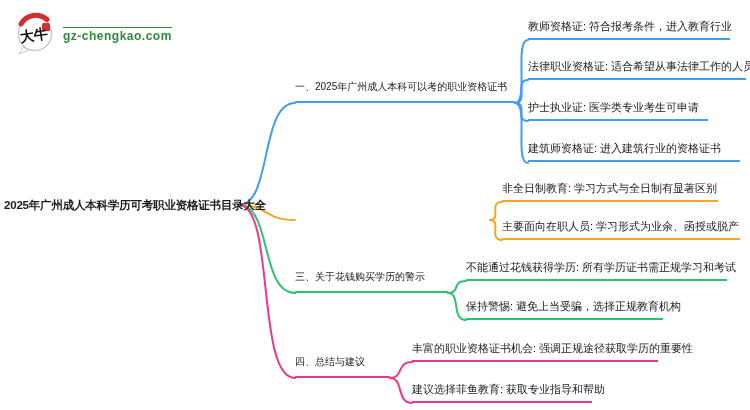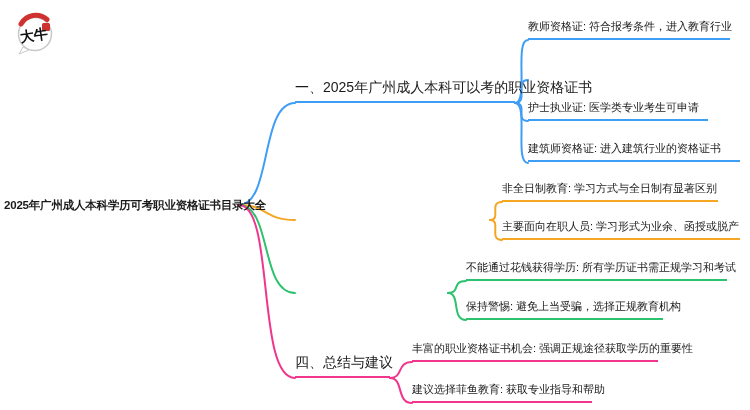--- a/index.html
+++ b/index.html
@@ -15,21 +15,21 @@
   .site-name{font-size:15px;font-weight:bold;color:#2e8b3c;letter-spacing:1px;line-height:19px;white-space:nowrap;}
   .site-divider{height:1px;background:#2e8b3c;margin:1px 0 1px 0;}
   .site-domain{font-size:12px;font-weight:bold;color:#2e8b3c;line-height:14px;letter-spacing:.5px;}
   
   #map-svg{position:absolute;left:0;top:0;}
   .node{
     position:absolute;white-space:nowrap;box-sizing:border-box;
     font-size:11px;line-height:20px;height:24px;padding-bottom:4px;
     border-bottom:2px solid transparent;
   }
-  .label{font-size:14px;height:26px;padding-bottom:6px;}
+  .label{font-size:10px;height:26px;padding-bottom:6px;}
   .root-node{
     position:absolute;white-space:nowrap;font-size:11.5px;font-weight:bold;
     line-height:24px;letter-spacing:-0.2px;
   }
   .c1{border-bottom-color:#3e9df5;}
   .c2{border-bottom-color:#f5a623;}
   .c3{border-bottom-color:#2cc26e;}
   .c4{border-bottom-color:#f0368c;}
   .s1{stroke:#3e9df5;}
   .s2{stroke:#f5a623;}
@@ -45,20 +45,21 @@
   <div class="site-header">
     <svg class="logo-mark" viewBox="0 0 42 44">
       <path d="M9,35 L5,42 L15,38 Z" fill="#ffffff" stroke="#c9c9c9" stroke-width="1"></path>
       <circle cx="21" cy="22" r="16.5" fill="#ffffff" stroke="#c9c9c9" stroke-width="1.5"></circle>
       <path d="M7,12 A17,17 0 0 1 33,7.5" fill="none" stroke="#cf3130" stroke-width="5" stroke-linecap="round"></path>
       <rect x="28" y="11" width="8" height="8" rx="1.5" fill="#cf3130"></rect>
       <text x="20" y="28" font-size="14" font-weight="bold" fill="#111" text-anchor="middle" transform="rotate(-8 20 24)">大牛</text>
     </svg>
     <div class="site-text">
       <div class="site-divider"></div>
+      <div class="site-domain">gz-chengkao.com</div>
     </div>
   </div>
 
   <svg id="map-svg" width="750" height="410">
 
     <path class="curve s1" d="M239,205 C272,205 260,103 295,103"></path>
     <path class="curve s2" d="M239,205 C268,205 264,220 295,220"></path>
     <path class="curve s3" d="M239,205 C272,205 260,293 295,293"></path>
     <path class="curve s4" d="M239,205 C275,205 256,378 295,378"></path>
 
@@ -74,26 +75,28 @@
     <path class="curve s3" d="M448,293 C461,293 451,320 466,320"></path>
 
     <path class="curve s4" d="M390,378 C404,378 396,362 412,362"></path>
     <path class="curve s4" d="M390,378 C404,378 396,403 412,403"></path>
   </svg>
 
   <div class="root-node" style="left:4px;top:193px;width:234px;">2025年广州成人本科学历可考职业资格证书目录大全</div>
 
   <div class="node label c1" style="left:295px;top:77px;width:220px;">一、2025年广州成人本科可以考的职业资格证书</div>
   <div class="node c1" style="left:528px;top:16px;width:202px;">教师资格证: 符合报考条件，进入教育行业</div>
+  <div class="node c1" style="left:528px;top:56px;width:218px;">法律职业资格证: 适合希望从事法律工作的人员</div>
   <div class="node c1" style="left:528px;top:138px;width:212px;">建筑师资格证: 进入建筑行业的资格证书</div>
   <div class="node c1" style="left:528px;top:97px;width:180px;">护士执业证: 医学类专业考生可申请</div>
 
   <div class="node c2" style="left:502px;top:178px;width:216px;">非全日制教育: 学习方式与全日制有显著区别</div>
   <div class="node c2" style="left:502px;top:216px;width:238px;">主要面向在职人员: 学习形式为业余、函授或脱产</div>
 
+  <div class="node label c3" style="left:295px;top:267px;width:153px;">三、关于花钱购买学历的警示</div>
   <div class="node c3" style="left:466px;top:257px;width:261px;">不能通过花钱获得学历: 所有学历证书需正规学习和考试</div>
   <div class="node c3" style="left:466px;top:296px;width:197px;">保持警惕: 避免上当受骗，选择正规教育机构</div>
 
   <div class="node label c4" style="left:295px;top:352px;width:95px;">四、总结与建议</div>
   <div class="node c4" style="left:412px;top:379px;width:180px;">建议选择菲鱼教育: 获取专业指导和帮助</div>
   <div class="node c4" style="left:412px;top:338px;width:246px;">丰富的职业资格证书机会: 强调正规途径获取学历的重要性</div>
 
 </div>
 
 </body></html>

